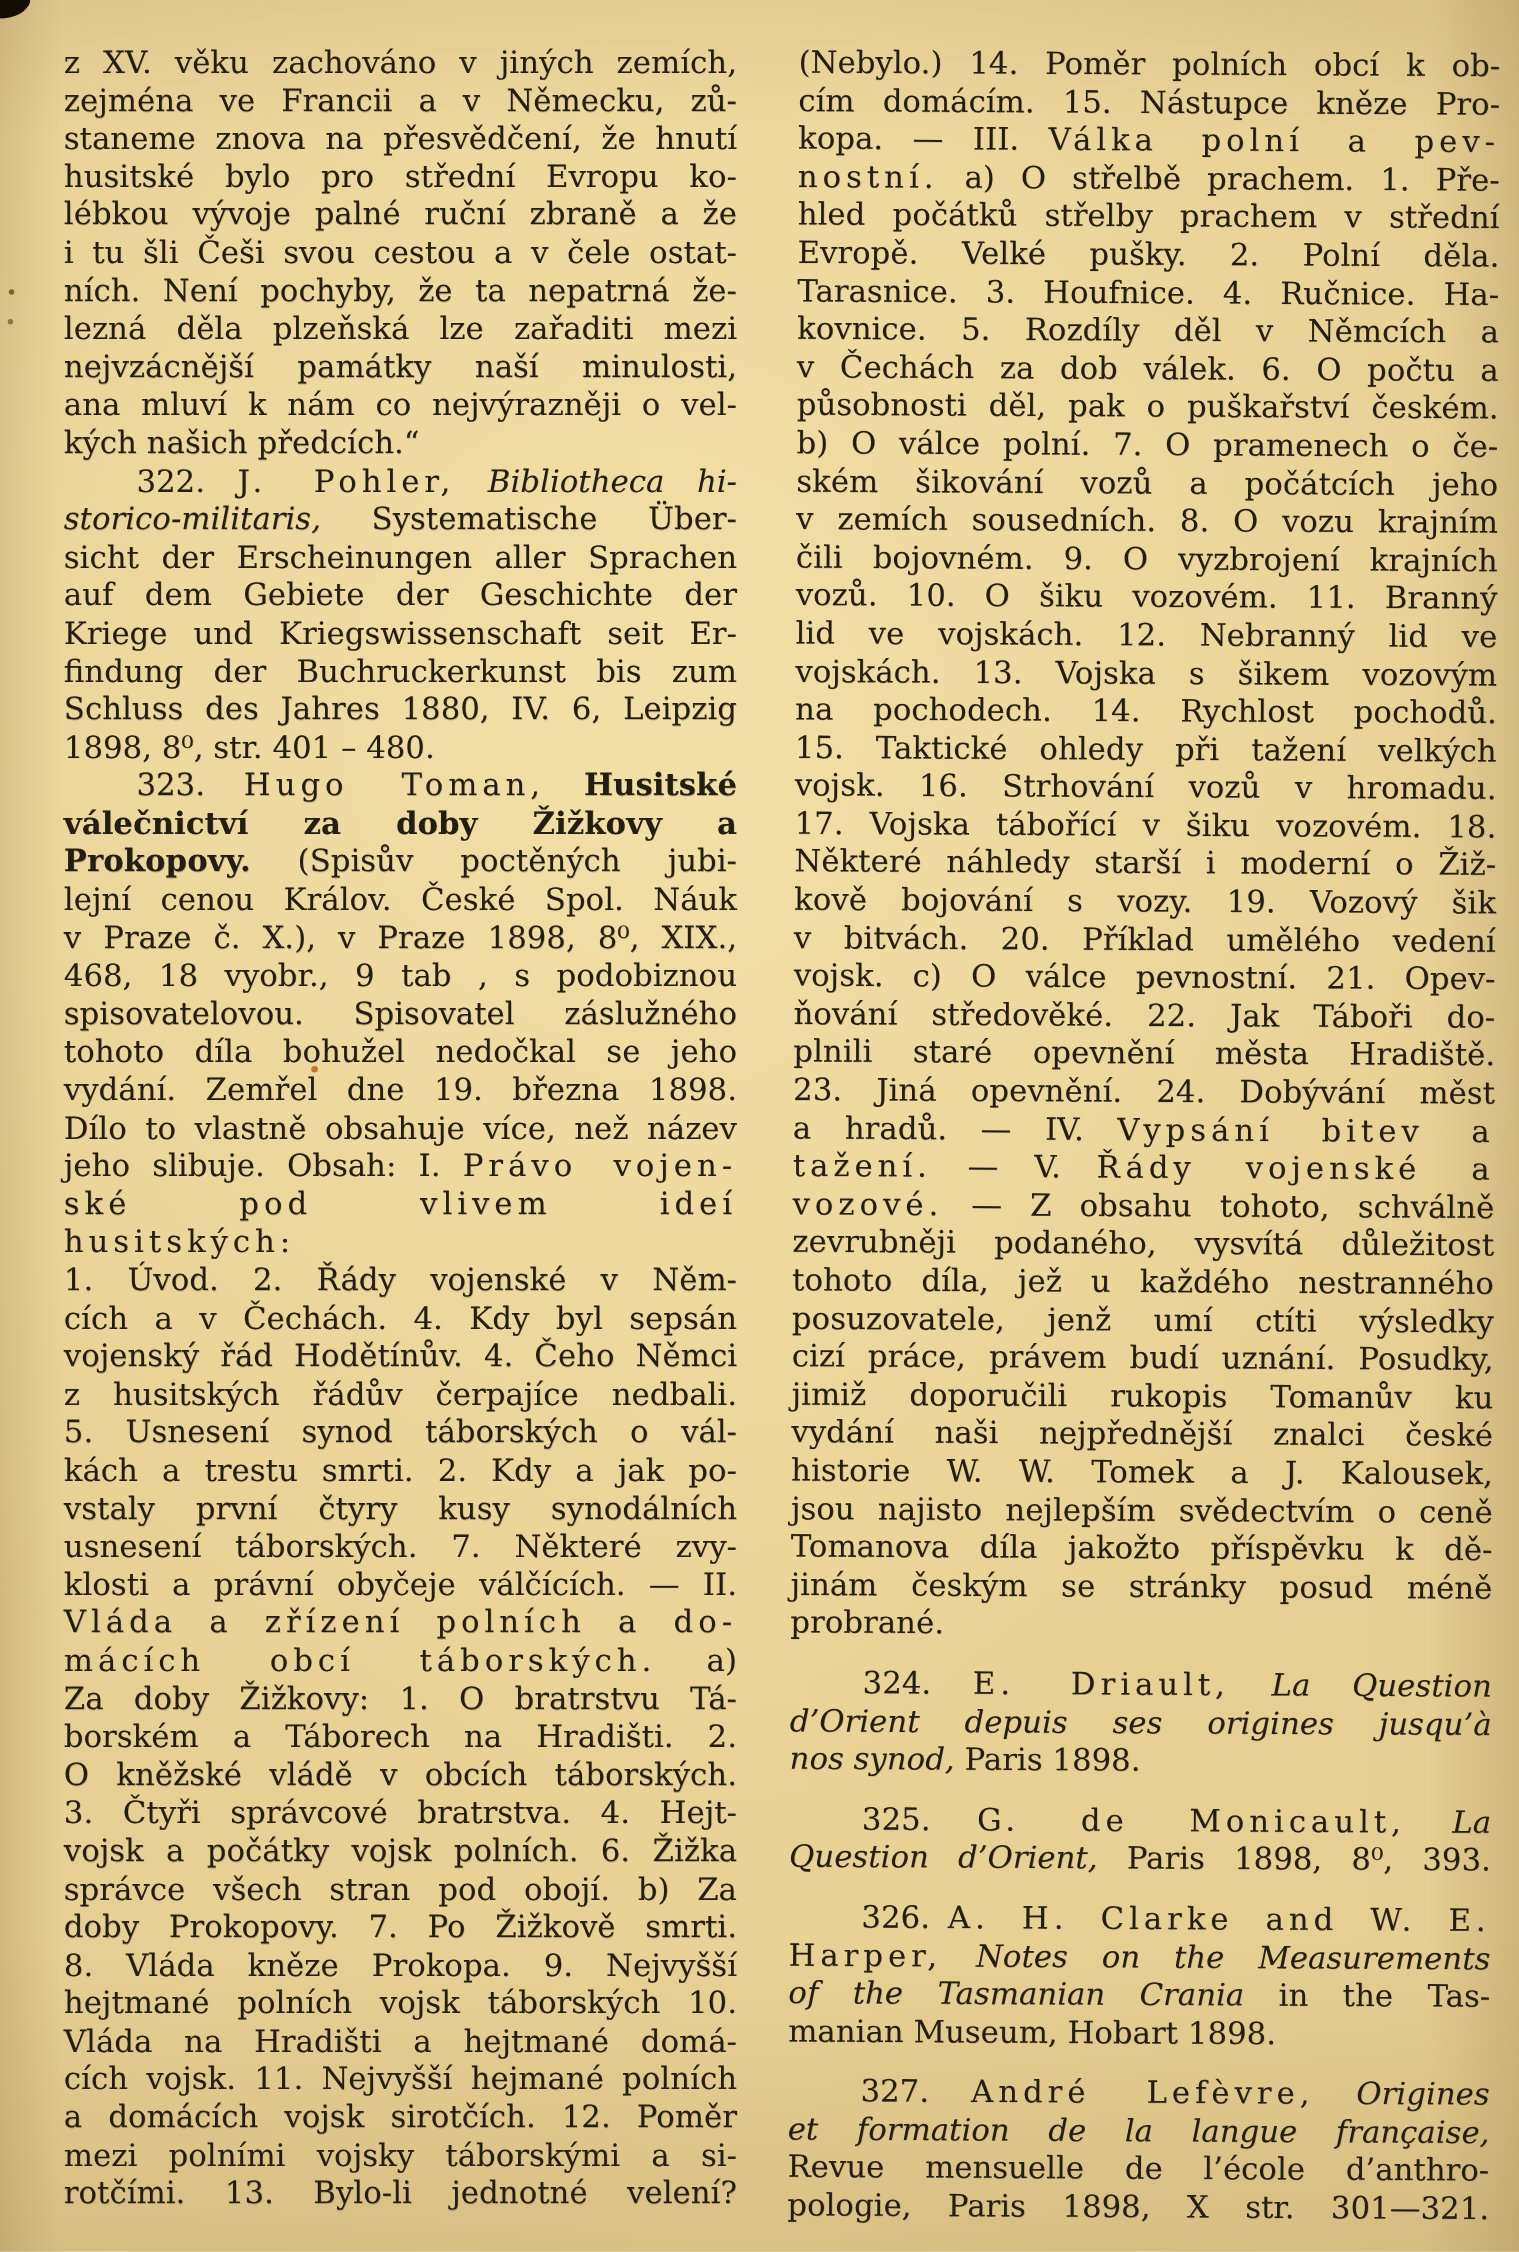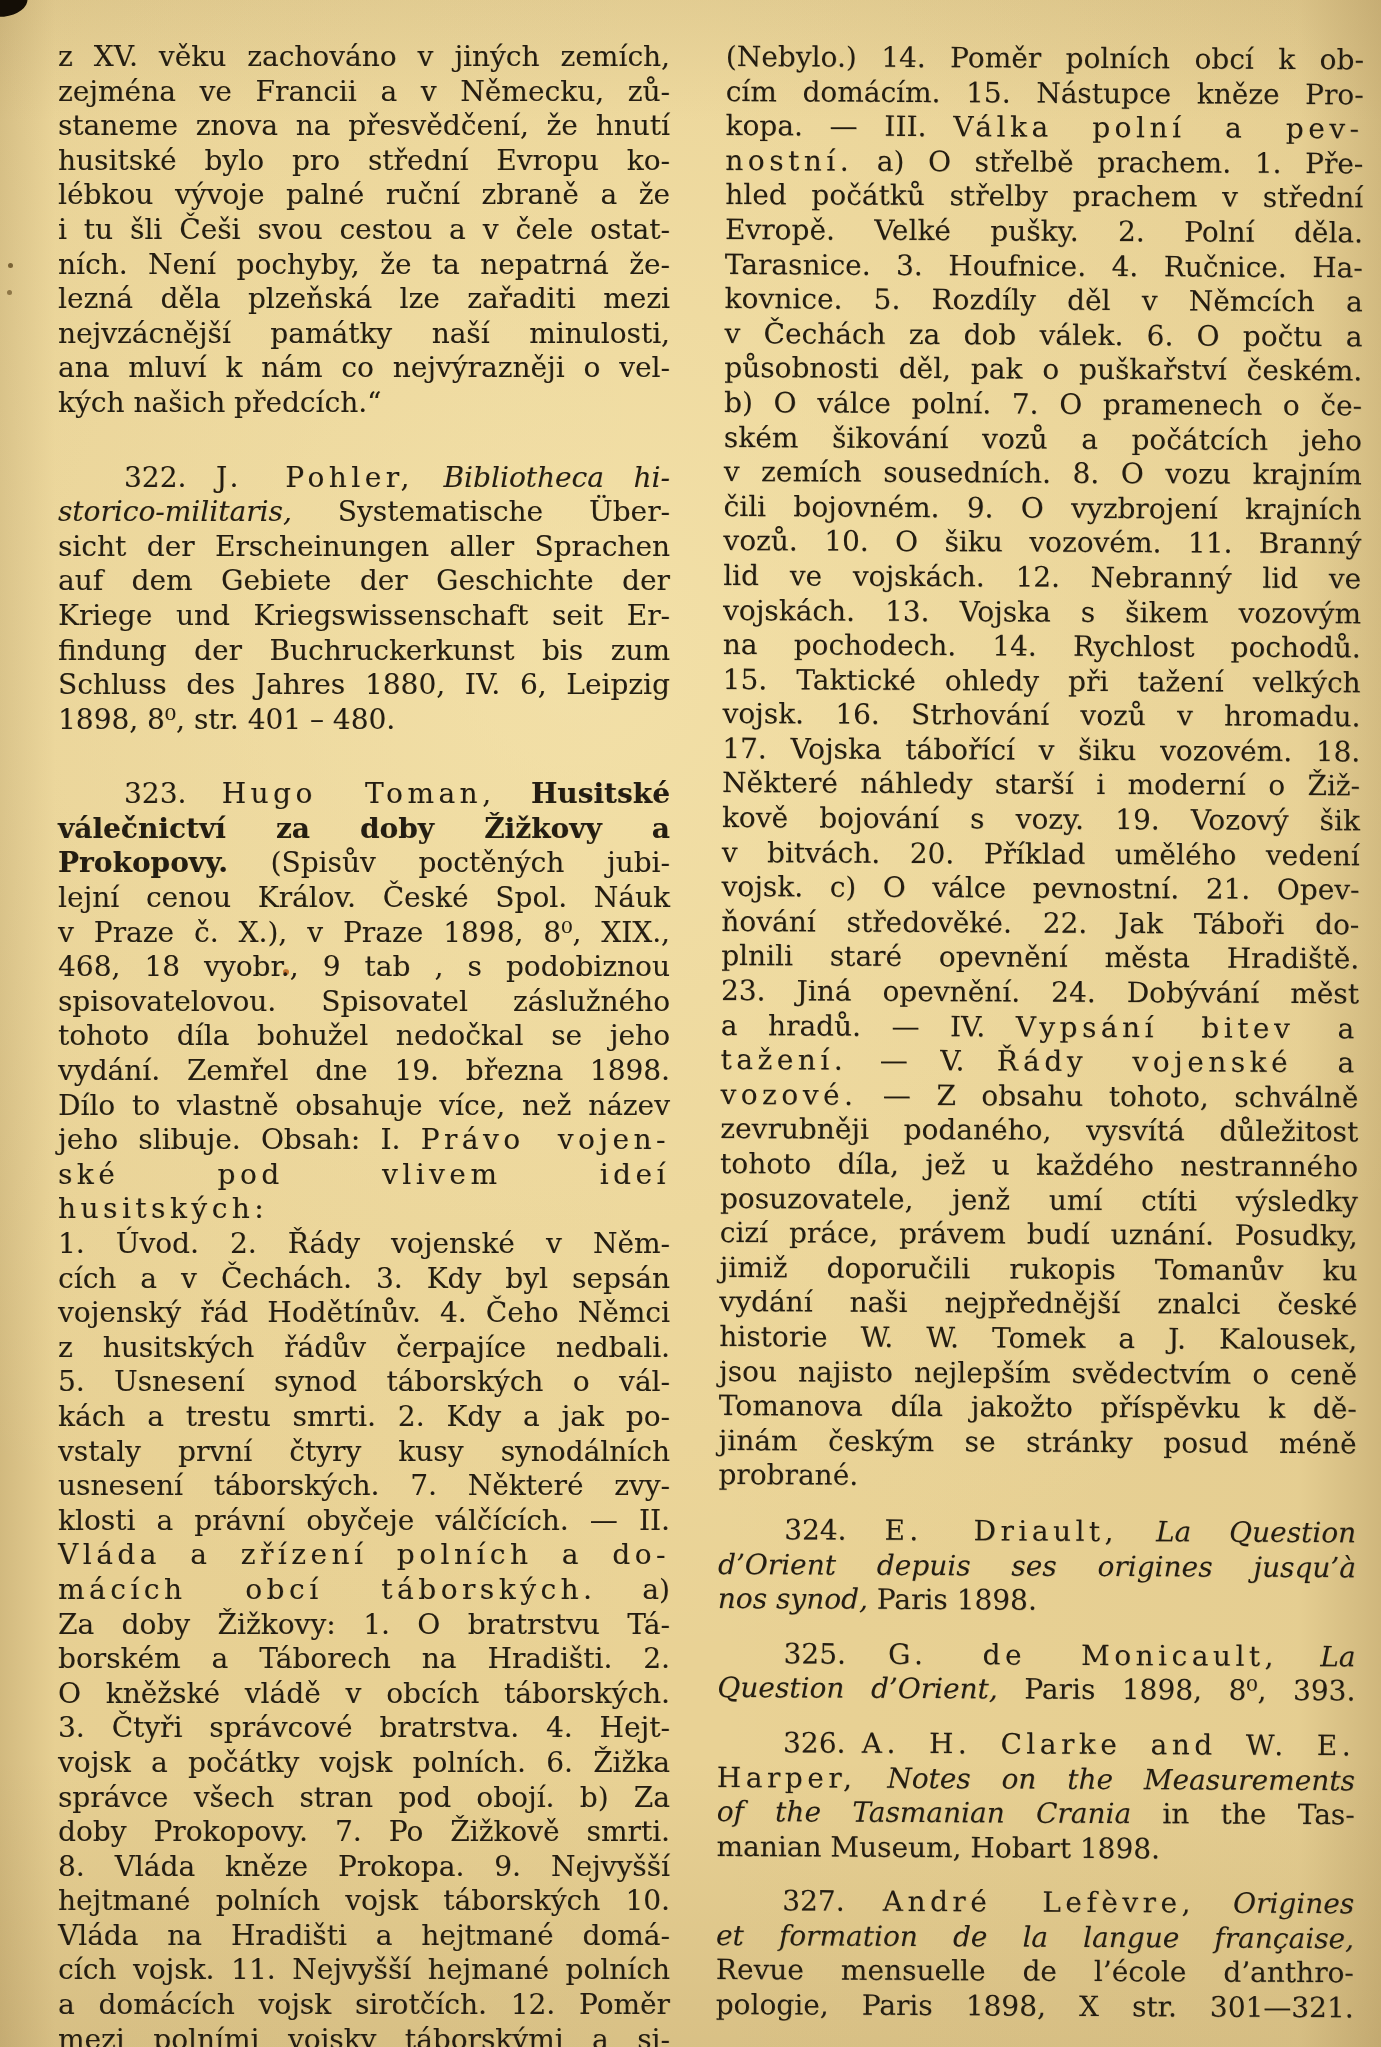--- a/index.html
+++ b/index.html
@@ -24,21 +24,21 @@
   .col {
     position: absolute;
     top: 40px;
     text-shadow: 0.4px 0.4px 0 rgba(36,28,14,0.28);
   }
   .col-left  { left: 58px;  width: 612px; }
   .col-right { left: 726px; width: 638px; transform: rotate(0.3deg); transform-origin: 0 0; }
 
   .line { text-align: justify; text-align-last: justify; white-space: normal; }
   .line.end { text-align-last: left; }
-  .line.ind { padding-left: 66px; margin-top: 40px; }
+  .line.ind { padding-left: 66px; }
   .line.gap { margin-top: 20px; }
 
   .s-n  { }
   .s-b  { font-weight: bold; }
   .s-i  { font-style: italic; }
   .s-sp { letter-spacing: 0.16em; word-spacing: 0.30em; }
 
   .corner-mark {
     position: absolute;
     top: -6px; left: -8px;
@@ -99,21 +99,21 @@
       <div class="line"><span class="s-n">lejní cenou Králov. České Spol. Náuk</span></div>
       <div class="line"><span class="s-n">v Praze č. X.), v Praze 1898, 8⁰, XIX.,</span></div>
       <div class="line"><span class="s-n">468, 18 vyobr., 9 tab , s podobiznou</span></div>
       <div class="line"><span class="s-n">spisovatelovou. Spisovatel záslužného</span></div>
       <div class="line"><span class="s-n">tohoto díla bohužel nedočkal se jeho</span></div>
       <div class="line"><span class="s-n">vydání. Zemřel dne 19. března 1898.</span></div>
       <div class="line"><span class="s-n">Dílo to vlastně obsahuje více, než název</span></div>
       <div class="line"><span class="s-n">jeho slibuje. Obsah: I. </span><span class="s-sp">Právo vojen-</span></div>
       <div class="line"><span class="s-sp">ské pod vlivem ideí husitských:</span></div>
       <div class="line"><span class="s-n">1. Úvod. 2. Řády vojenské v Něm-</span></div>
-      <div class="line"><span class="s-n">cích a v Čechách. 3. Kdy byl sepsán</span></div>
+      <div class="line"><span class="s-n">cích a v Čechách. 4. Kdy byl sepsán</span></div>
       <div class="line"><span class="s-n">vojenský řád Hodětínův. 4. Čeho Němci</span></div>
       <div class="line"><span class="s-n">z husitských řádův čerpajíce nedbali.</span></div>
       <div class="line"><span class="s-n">5. Usnesení synod táborských o vál-</span></div>
       <div class="line"><span class="s-n">kách a trestu smrti. 2. Kdy a jak po-</span></div>
       <div class="line"><span class="s-n">vstaly první čtyry kusy synodálních</span></div>
       <div class="line"><span class="s-n">usnesení táborských. 7. Některé zvy-</span></div>
       <div class="line"><span class="s-n">klosti a právní obyčeje válčících. — II.</span></div>
       <div class="line"><span class="s-sp">Vláda a zřízení polních a do-</span></div>
       <div class="line"><span class="s-sp">mácích obcí táborských.</span><span class="s-n"> a)</span></div>
       <div class="line"><span class="s-n">Za doby Žižkovy: 1. O bratrstvu Tá-</span></div>

